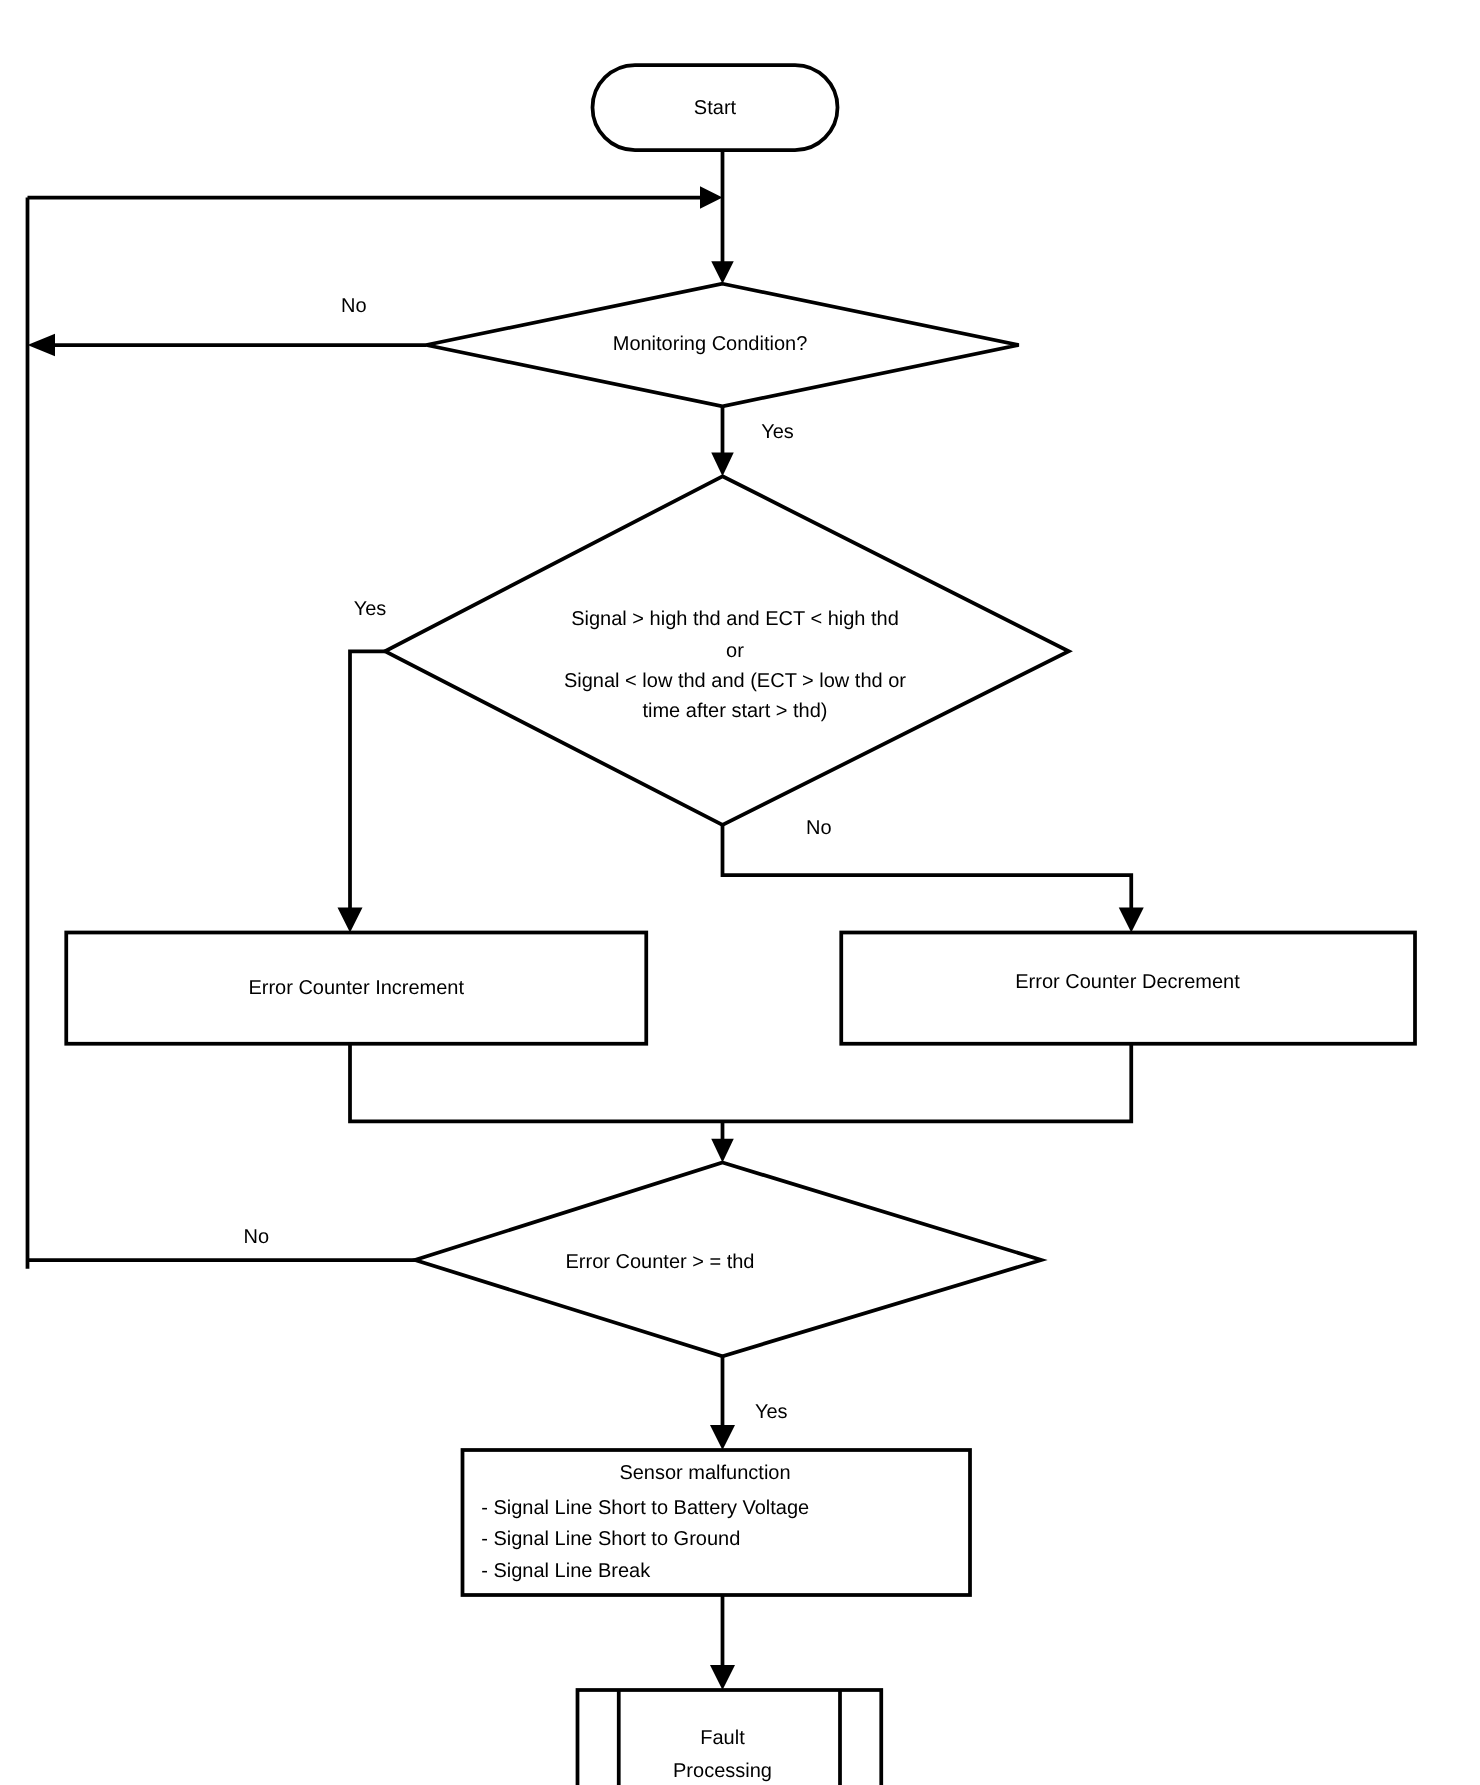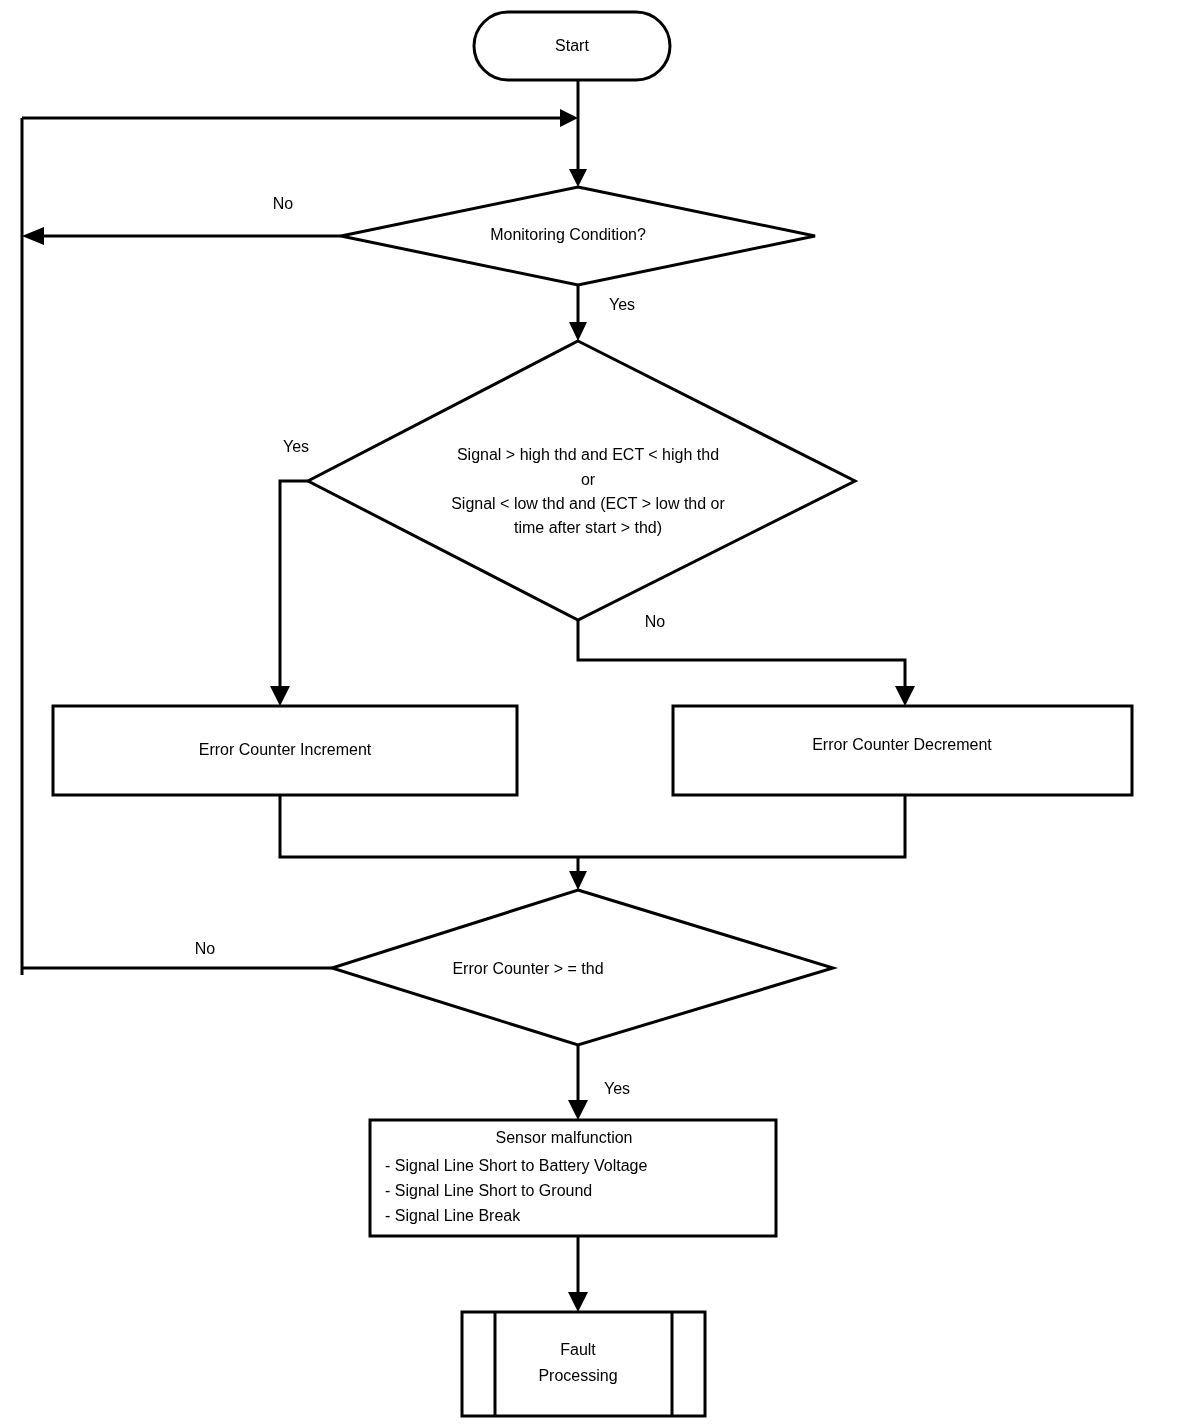--- a/index.html
+++ b/index.html
@@ -11,20 +11,21 @@
     width: 1184px;
     height: 1428px;
     font-family: "Liberation Sans", sans-serif;
     overflow: hidden;
   }
   #flowchart-root {
     position: relative;
     width: 1184px;
     height: 1288px;
     background: #ffffff;
+    margin-top: 40px;
   }
   svg#flow-svg {
     display: block;
     width: 1184px;
     height: 1428px;
   }
   .shape-outline {
     fill: #ffffff;
     stroke: #000000;
     stroke-width: 3;

